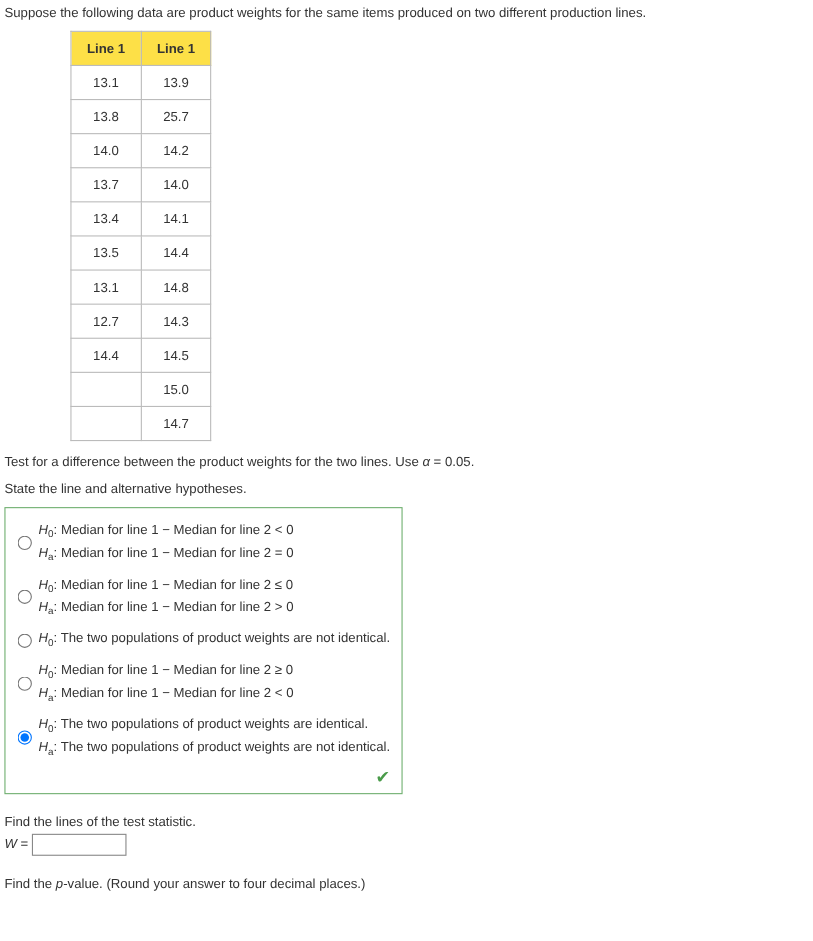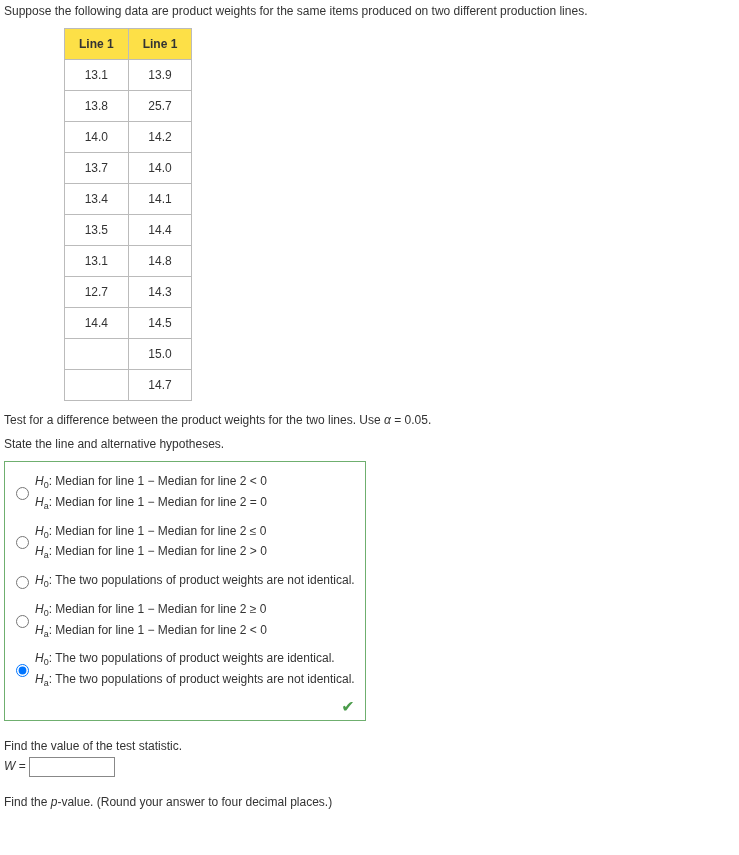--- a/index.html
+++ b/index.html
@@ -169,21 +169,21 @@
     <div class="hyp-lines">
       <div><span class="hyp-sym">H</span><span class="sub">0</span><span>: </span><span>The two populations of product weights are identical.</span></div>
       <div><span class="hyp-sym">H</span><span class="sub">a</span><span>: </span><span>The two populations of product weights are not identical.</span></div>
     </div>
   </label>
 
   <div class="checkmark">✔</div>
 </div>
 
 <div class="findrow">
-  <div class="label-line">Find the value of the test statistic.</div>
+  <div class="label-line">Find the lines of the test statistic.</div>
   <div>
     <span class="var">W</span><span> = </span><input type="text" class="inline-input" style="">
   </div>
 </div>
 
 <div class="findrow">
   <div class="label-line">
     <span>Find the </span><span class="var">p</span><span>-value. (Round your answer to four decimal places.)</span>
   </div>
 

